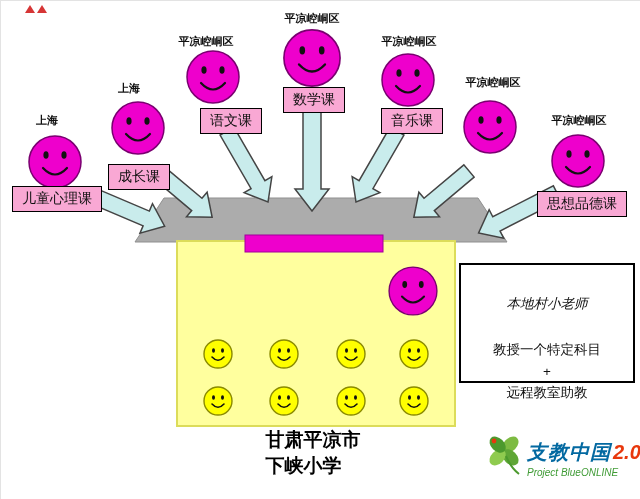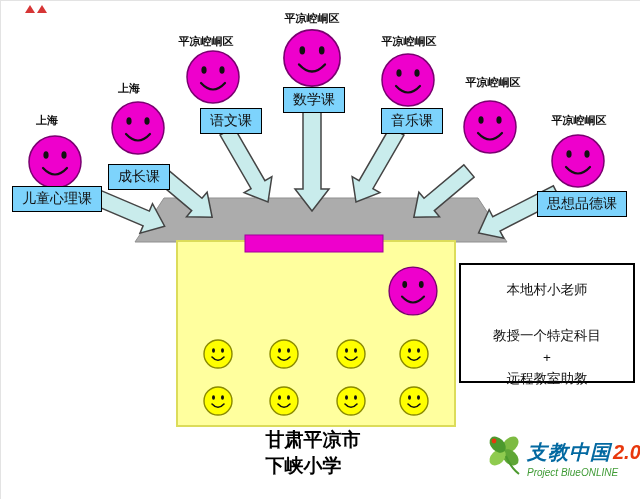--- a/index.html
+++ b/index.html
@@ -1,25 +1,25 @@
 <!DOCTYPE html>
 <html><head>
 <meta charset="utf-8">
 <style>
   html,body{margin:0;padding:0;background:#fff;}
   .canvas{position:relative;width:640px;height:499px;background:#ffffff;border:1px solid #e3e3e3;
           font-family:"Liberation Sans","DejaVu Sans",sans-serif;overflow:hidden;}
   svg.layer{position:absolute;left:0;top:0;}
   .loc{position:absolute;transform:translateX(-50%);font-size:11px;font-weight:700;color:#111;white-space:nowrap;}
-  .subj{position:absolute;transform:translateX(-50%);background:#7dd3fc;border:1px solid #000;
+  .subj{position:absolute;transform:translateX(-50%);background:#f9a8d4;border:1px solid #000;
         padding:3px 9px;font-size:14px;color:#111;white-space:nowrap;}
   .note{position:absolute;left:458px;top:262px;width:172px;height:116px;background:#fff;
         border:2px solid #000;text-align:center;font-size:13.5px;color:#111;}
   .note p{margin:5px 0;}
-  .note p.first{margin-top:16px;margin-bottom:28px;}
+  .note p.first{margin-top:30px;margin-bottom:28px;font-style:italic;}
   .school{position:absolute;left:312px;top:426px;transform:translateX(-50%);
           font-size:19px;font-weight:700;color:#000;line-height:1.35;white-space:nowrap;}
   .logo{position:absolute;left:484px;top:430px;display:flex;align-items:flex-start;}
   .logo-textcol{display:flex;flex-direction:column;margin-left:2px;margin-top:8px;}
   .logo-row{display:flex;align-items:baseline;}
   .logo-title{font-size:20px;font-weight:800;font-style:italic;color:#0369a1;letter-spacing:1px;white-space:nowrap;}
   .logo-version{font-size:20px;font-weight:800;font-style:italic;color:#E8380D;margin-left:2px;}
   .logo-sub{font-size:10px;font-style:italic;color:#3F9B35;margin-top:1px;white-space:nowrap;}
   .corner-mark{position:absolute;left:22px;top:2px;opacity:.9;}
 </style>

